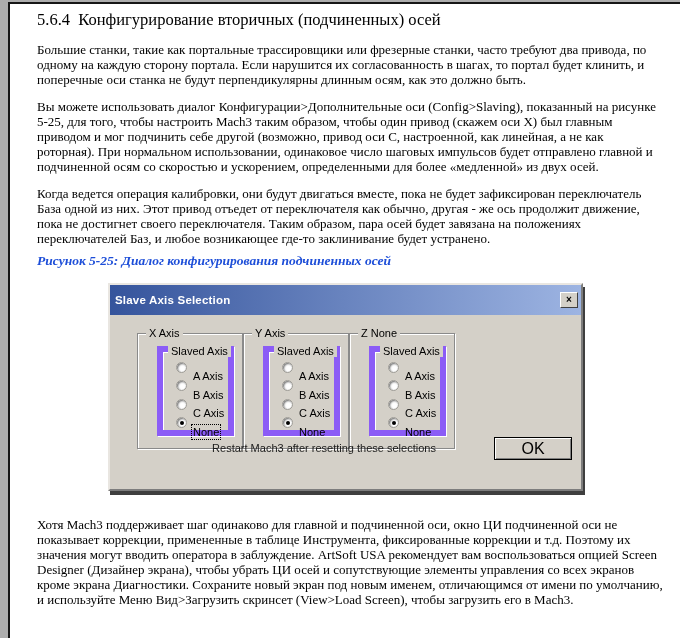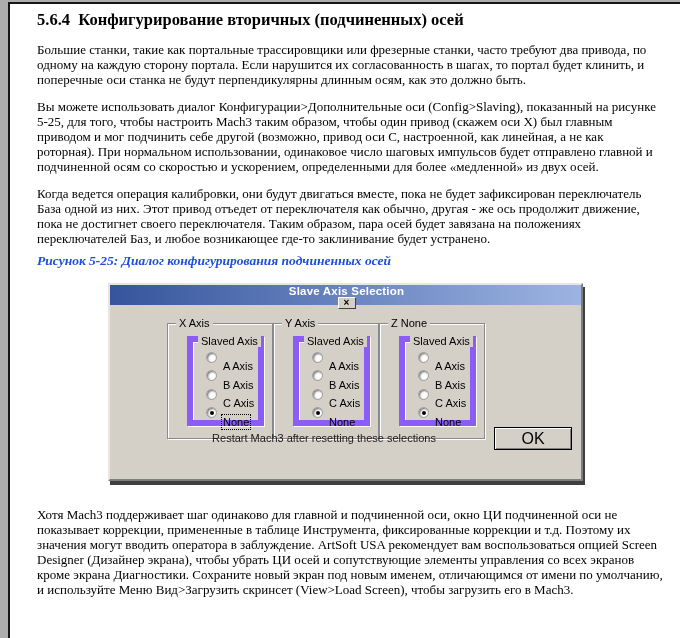--- a/index.html
+++ b/index.html
@@ -10,21 +10,21 @@
   }
   .page {
     position: absolute; left: 8px; top: 2px; right: 0; bottom: -40px;
     background: #ffffff;
     border-left: 2px solid #161616;
     border-top: 2px solid #161616;
     padding: 4px 16px 0 27px;
     box-sizing: border-box;
   }
   .section-title {
-    font-size: 16.5px; font-weight: bold; margin: 2px 0 12px 0;
+    font-size: 16.5px; font-weight: normal; margin: 2px 0 12px 0;
     color: #000;
   }
   .para {
     font-size: 13px; line-height: 15px; margin: 12px 0 7px 0; color: #000;
     text-align: left;
   }
   .para b { font-weight: normal; }
   .caption {
     font-size: 13.5px; font-weight: bold; font-style: italic;
     margin: 2px 0 14px 0; color: #1d4ed8;
@@ -32,41 +32,40 @@
   
   .dialog {
     width: 471px; margin-left: 71px;
     background: #d4d0c8;
     border: 2px solid;
     border-color: #e9e6e1 #7d7d7d #7d7d7d #e9e6e1;
     box-shadow: 2px 4px 0 #3f3f3f;
     font-family: "Liberation Sans", sans-serif;
   }
   .titlebar {
-    height: 20px;
+    height: 30px;
     background: linear-gradient(to right, #35549c, #9db4e2);
     display: flex; align-items: center;
     padding: 0 3px 0 5px;
-    flex-direction: column;
   }
   .titletext {
     color: #ffffff; font-size: 11.5px; font-weight: bold; flex: 1;
     letter-spacing: 0.2px;
   }
   .closebtn {
     width: 16px; height: 14px; background: #d4d0c8;
     border: 1px solid; border-color: #ffffff #404040 #404040 #ffffff;
     font-size: 10px; font-weight: bold; color: #000;
     display: flex; align-items: center; justify-content: center;
     line-height: 1; cursor: default;
   }
   .dlg-body { position: relative; height: 174px; }
   .dlg-groups {
     position: absolute; top: 18px; left: 27px; right: 66px;
-    display: flex; justify-content: center;
+    display: flex; justify-content: flex-start;
   }
   .groupbox {
     position: relative; width: 106px; height: 116px;
     border: 1px solid #8a8a8a;
     box-shadow: 1px 1px 0 #ffffff, inset 1px 1px 0 #ffffff;
     box-sizing: border-box;
   }
   .gb-label {
     position: absolute; top: -7px; left: 8px;
     background: #d4d0c8; padding: 0 3px;

